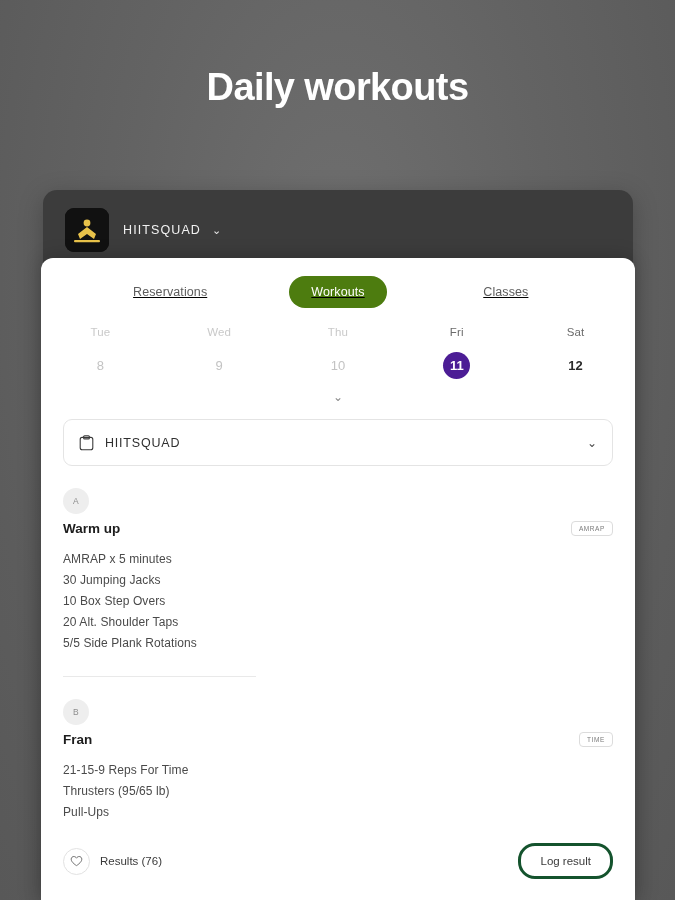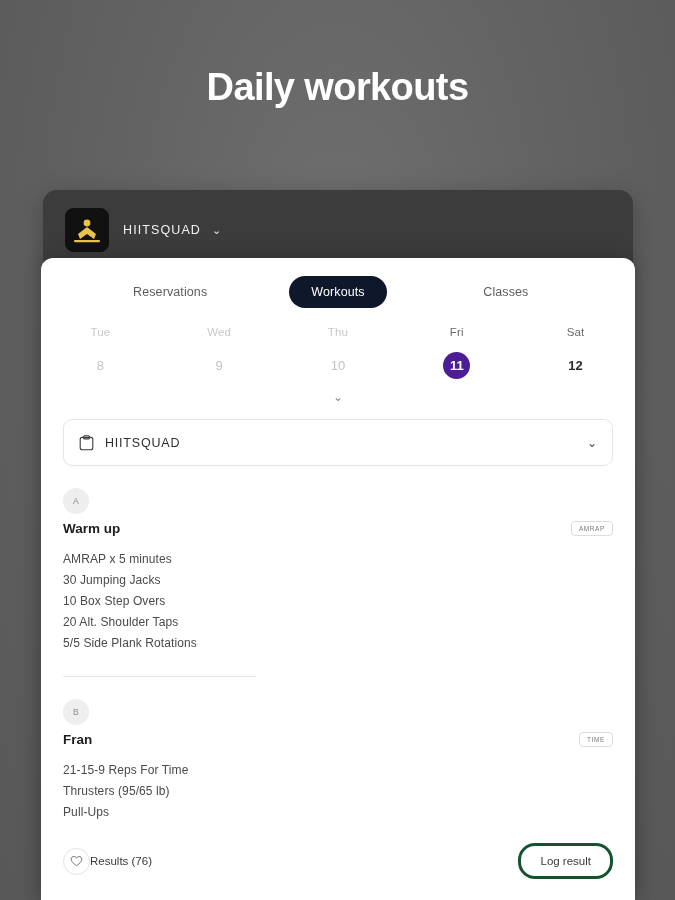--- a/index.html
+++ b/index.html
@@ -81,33 +81,34 @@
     box-shadow: 0 -2px 18px rgba(0,0,0,0.18);
     overflow: hidden;
   }
 
   
   .tabs {
     display: flex;
     align-items: center;
     padding: 18px 14px 14px 14px;
     gap: 4px;
+    text-decoration: underline;
   }
   .tab {
     flex: 1;
     text-align: center;
     font-size: 12.5px;
     color: #5d5d5d;
     padding: 9px 6px;
     border-radius: 18px;
     letter-spacing: 0.1px;
     white-space: nowrap;
   }
   .tab.active {
-    background: #0f172a;
+    background: #4d7c0f;
     color: #ffffff;
     font-weight: 500;
     flex: 0 0 auto;
     padding: 9px 22px;
   }
 
   
   .week {
     display: flex;
     padding: 4px 0 0 0;
@@ -221,21 +222,21 @@
     width: 193px;
   }
 
   .results-row {
     display: flex;
     align-items: center;
     justify-content: space-between;
     margin-top: 20px;
     padding-bottom: 18px;
   }
-  .results-left { display: flex; align-items: center; }
+  .results-left { display: flex; align-items: center; gap: 10px; }
   .heart-circle {
     width: 27px;
     height: 27px;
     border-radius: 50%;
     border: 1px solid #e2e2e2;
     display: flex;
     align-items: center;
     justify-content: center;
   }
   .results-text { font-size: 11.5px; color: #3a3a3a; }

